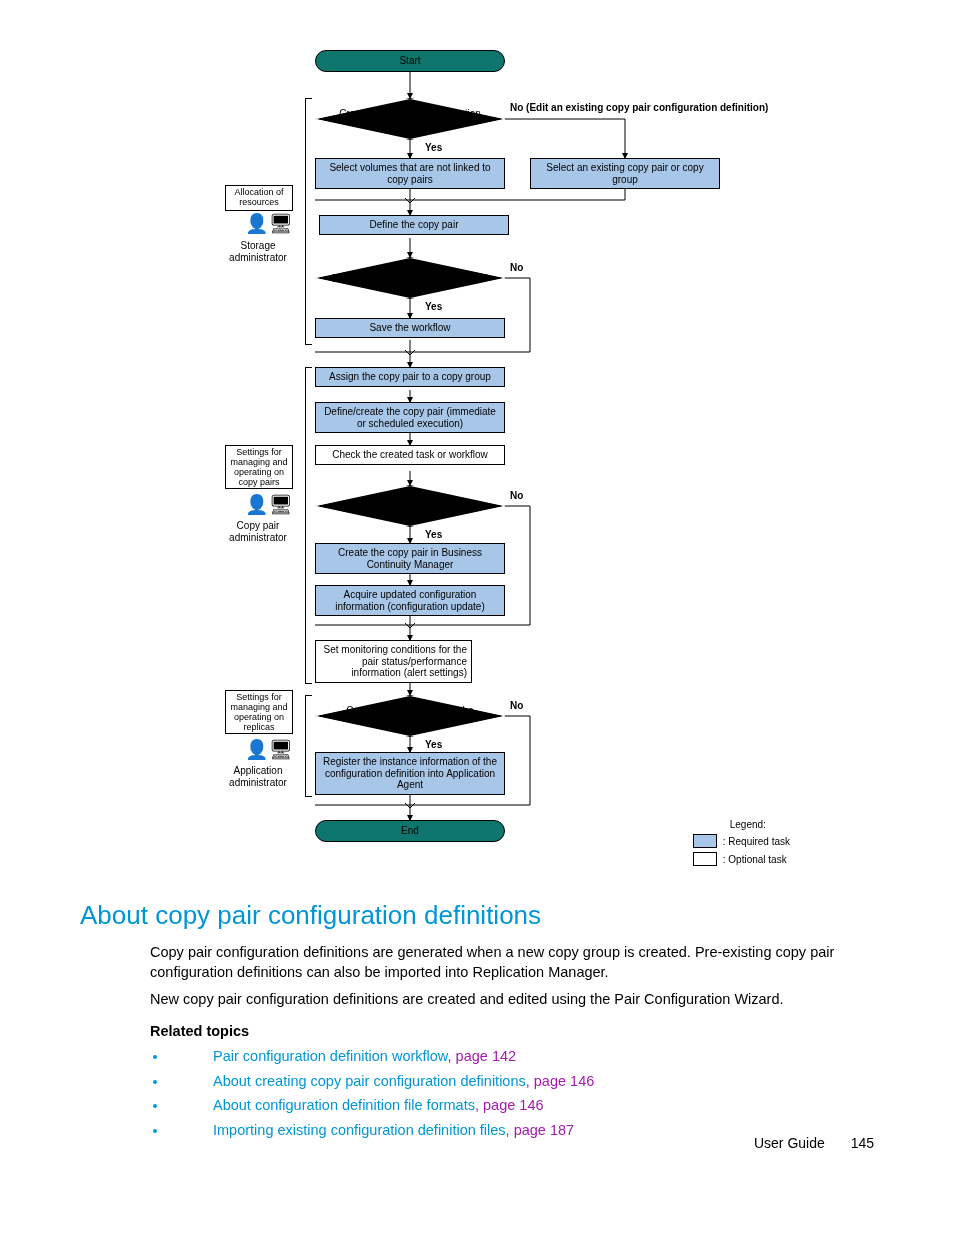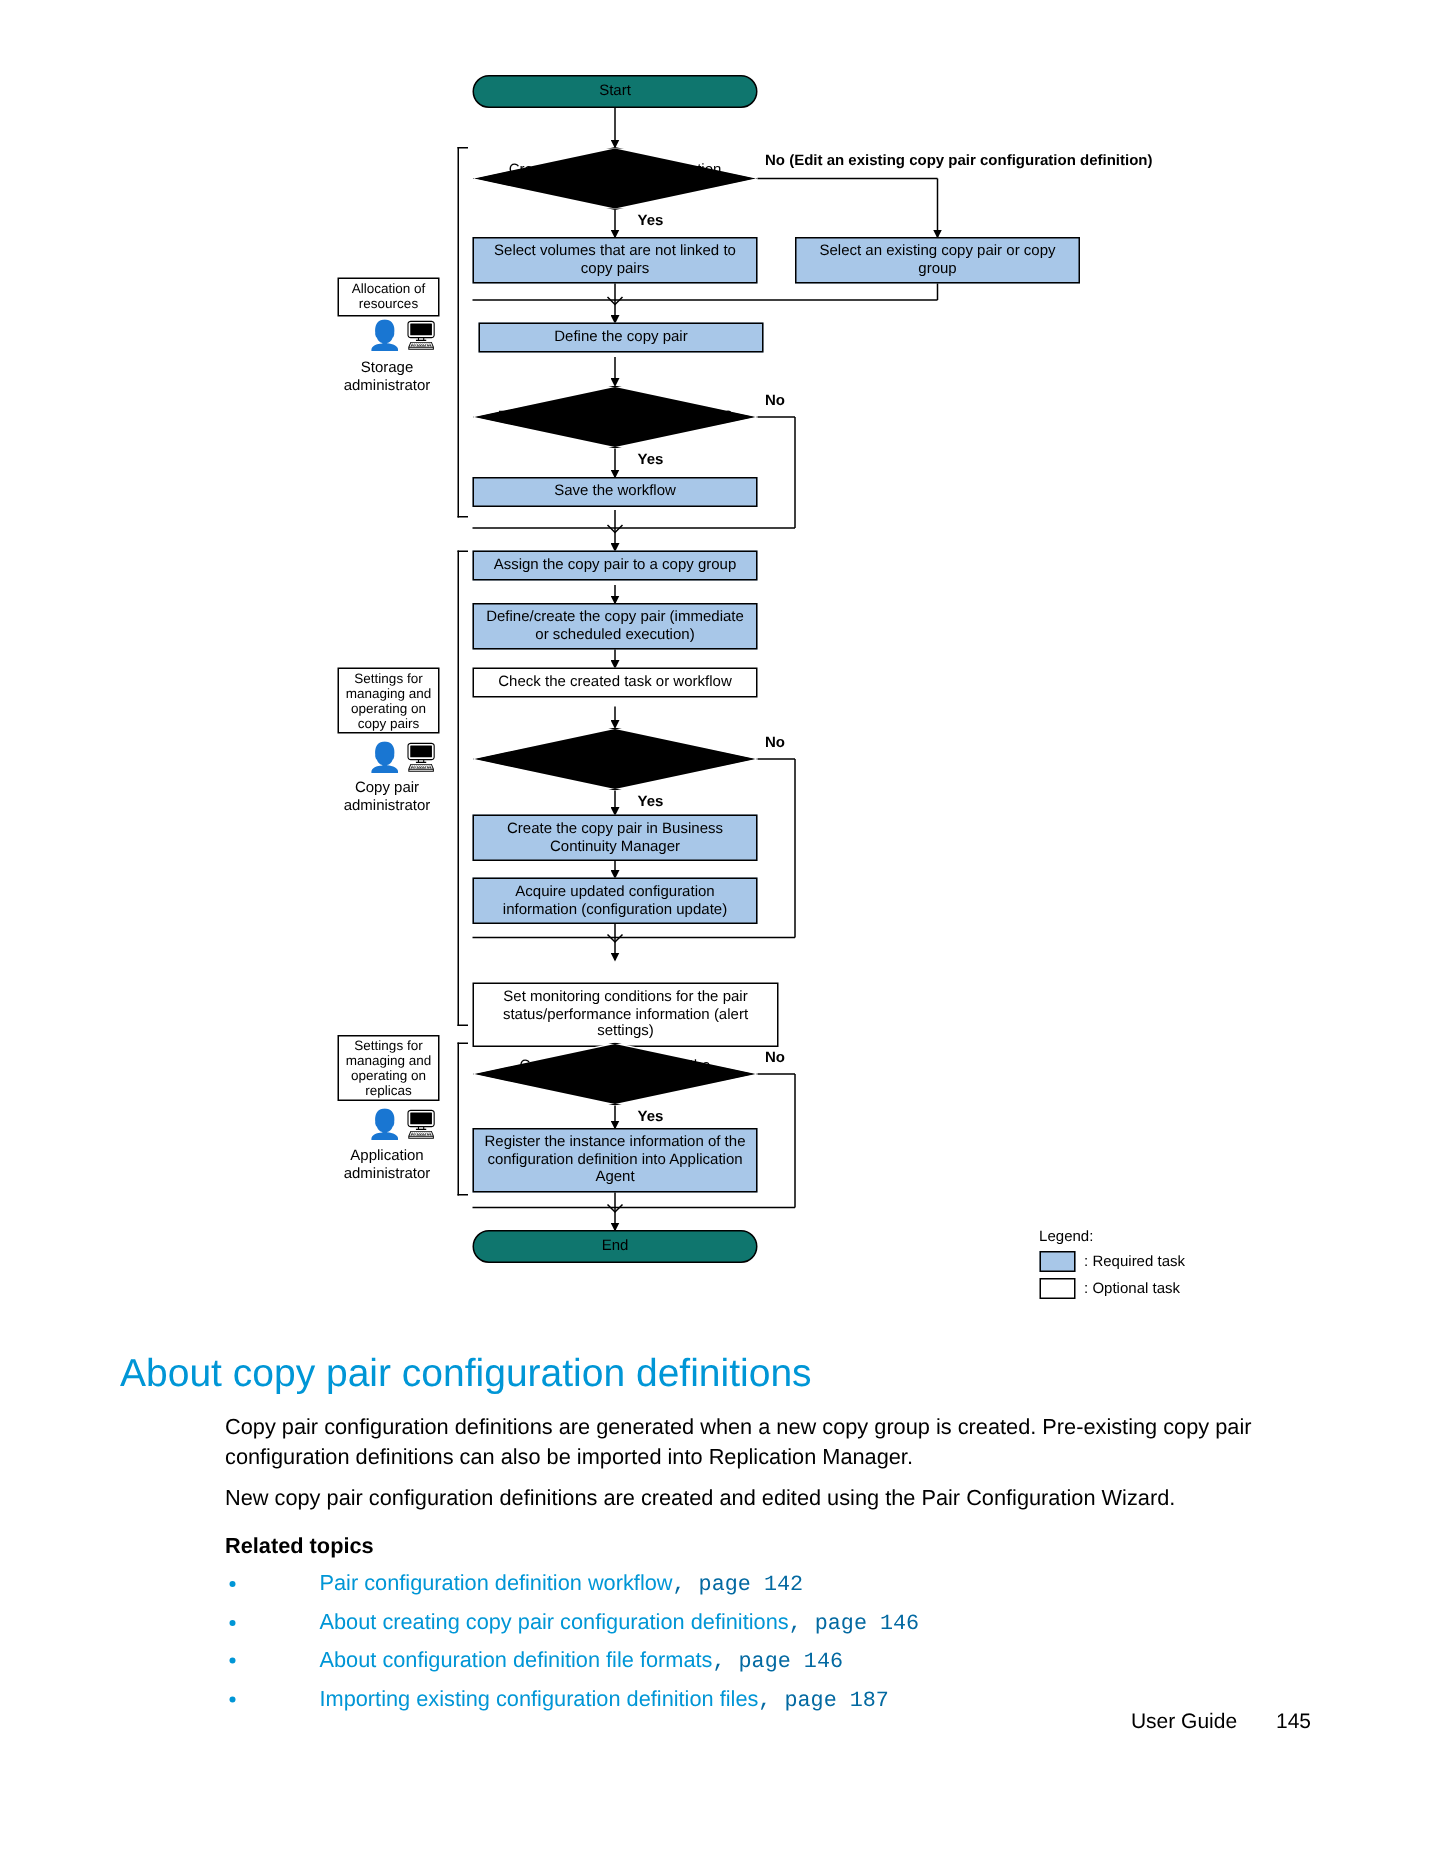--- a/index.html
+++ b/index.html
@@ -161,22 +161,21 @@
     margin: 5px 0;
     font-size: 14.5px;
     color: #0096d6;
   }
   ul.related li a {
     color: #0096d6;
     text-decoration: none;
     margin-left: 45px;
   }
   ul.related li span.pg {
-    color: #0369a1;
-    font-family: Liberation Mono, monospace;
+    color: #a21caf;
   }
   ul.related li::marker { color: #0096d6; }
   .footer {
     position: absolute;
     bottom: 35px;
     right: 80px;
     font-size: 14px;
     color: #000;
   }
   .footer .pg { margin-left: 22px; }
@@ -269,21 +268,21 @@
 
     <div class="diamond" style="left:165px; top:435px;">
       <div class="diamond-shape"></div>
       <div class="txt">Using a mainframe system?</div>
     </div>
     <div class="label" style="left:360px; top:440px;">No</div>
     <div class="label" style="left:275px; top:479px;">Yes</div>
 
     <div class="node proc blue" style="left:165px; top:493px; width:190px;">Create the copy pair in Business Continuity Manager</div>
     <div class="node proc blue" style="left:165px; top:535px; width:190px;">Acquire updated configuration information (configuration update)</div>
-    <div class="node proc" style="left:165px; top:605px; width:204px;">Set monitoring conditions for the pair status/performance information (alert settings)</div>
+    <div class="node proc" style="left:165px; top:590px; width:157px;text-align:right;">Set monitoring conditions for the pair status/performance information (alert settings)</div>
 
     <div class="diamond" style="left:165px; top:645px;">
       <div class="diamond-shape"></div>
       <div class="txt">Create a replica by using the configuration definition?</div>
     </div>
     <div class="label" style="left:360px; top:650px;">No</div>
     <div class="label" style="left:275px; top:689px;">Yes</div>
 
     <div class="node proc blue" style="left:165px; top:702px; width:190px;">Register the instance information of the configuration definition into Application Agent</div>
 
@@ -298,21 +297,21 @@
     <div class="role-box" style="left:75px; top:395px; height:44px;">Settings for managing and operating on copy pairs</div>
     <div class="role-icon" style="left:95px; top:443px;">👤🖥</div>
     <div class="role-text" style="left:68px; top:470px;">Copy pair administrator</div>
 
     <div class="bracket" style="left:155px; top:645px; height:100px;"></div>
     <div class="role-box" style="left:75px; top:640px; height:44px;">Settings for managing and operating on replicas</div>
     <div class="role-icon" style="left:95px; top:688px;">👤🖥</div>
     <div class="role-text" style="left:68px; top:715px;">Application administrator</div>
 
     <div class="legend">
-      <div style="margin-bottom:4px;">Legend:</div>
+      <div style="margin-bottom:4px;margin-left:37px;">Legend:</div>
       <div class="legend-row">
           <div class="legend-sw blue"></div>
           <span>: Required task</span>
         </div>
       <div class="legend-row">
           <div class="legend-sw"></div>
           <span>: Optional task</span>
         </div>
     </div>
   </div>

